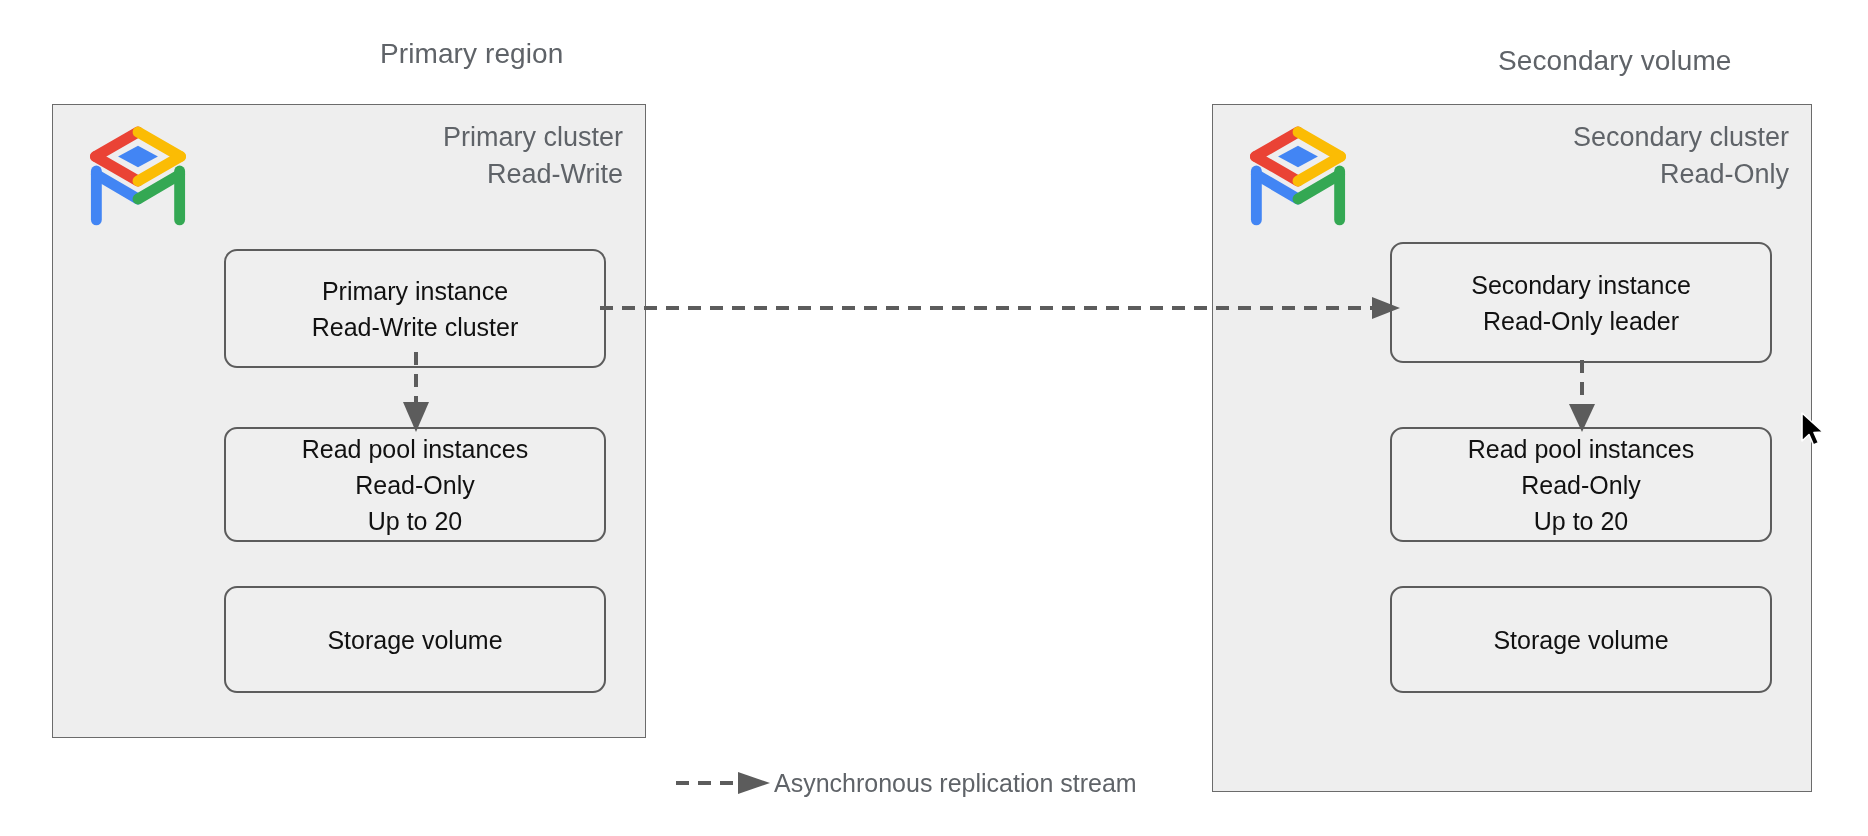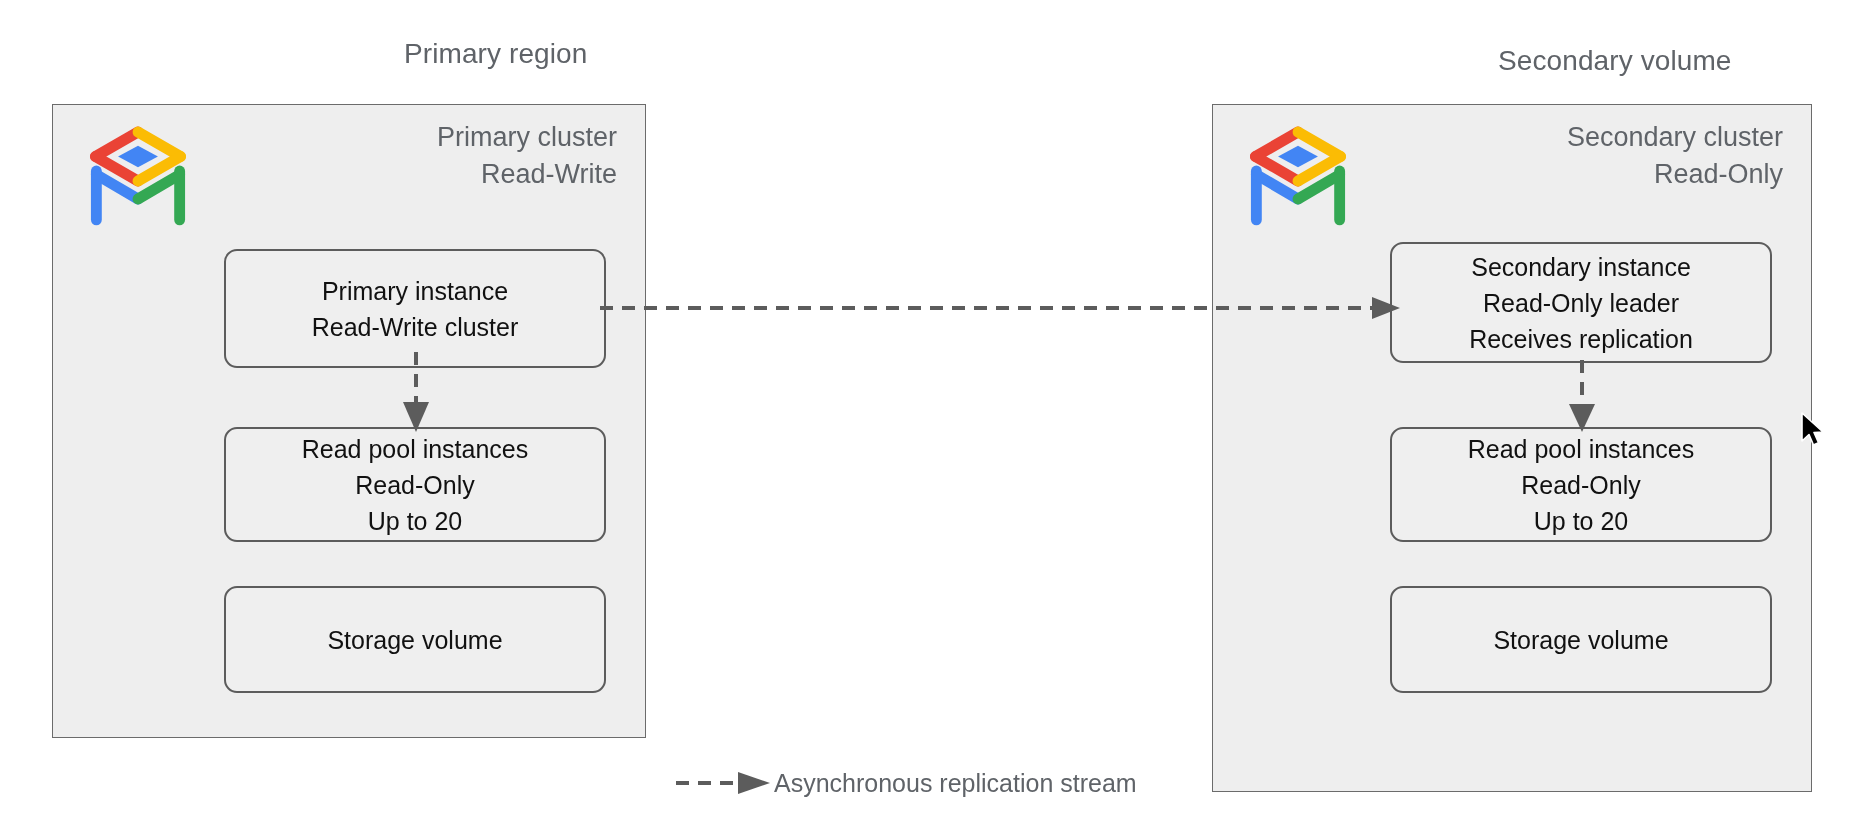--- a/index.html
+++ b/index.html
@@ -25,21 +25,21 @@
 
   
   .region-title {
     position: absolute;
     font-size: 28px;
     color: #5f6368;
     white-space: nowrap;
     letter-spacing: 0.1px;
   }
   #region-title-primary {
-    left: 404px;
+    left: 380px;
     top: 38px;
   }
   #region-title-secondary {
     left: 1498px;
     top: 45px;
   }
 
   
   .cluster-panel {
     position: absolute;
@@ -56,21 +56,21 @@
   #cluster-panel-secondary {
     left: 1212px;
     top: 104px;
     width: 600px;
     height: 688px;
   }
 
   
   .cluster-heading {
     position: absolute;
-    right: 28px;
+    right: 22px;
     top: 14px;
     text-align: right;
     font-size: 27px;
     line-height: 37px;
     color: #5f6368;
     white-space: nowrap;
   }
 
   
   .alloydb-logo {
@@ -230,21 +230,20 @@
 
     <div class="cluster-heading">
       <div>Secondary cluster</div>
       <div>Read-Only</div>
     </div>
   </div>
 
   <div class="node-box box-secondary-instance">
     <span class="line">Secondary instance</span>
     <span class="line">Read-Only leader</span>
-    <span class="line">Receives replication</span>
   </div>
 
   <div class="node-box box-secondary-readpool">
     <span class="line">Read pool instances</span>
     <span class="line">Read-Only</span>
     <span class="line">Up to 20</span>
   </div>
 
   <div class="node-box box-secondary-storage">
     <span class="line">Storage volume</span>

